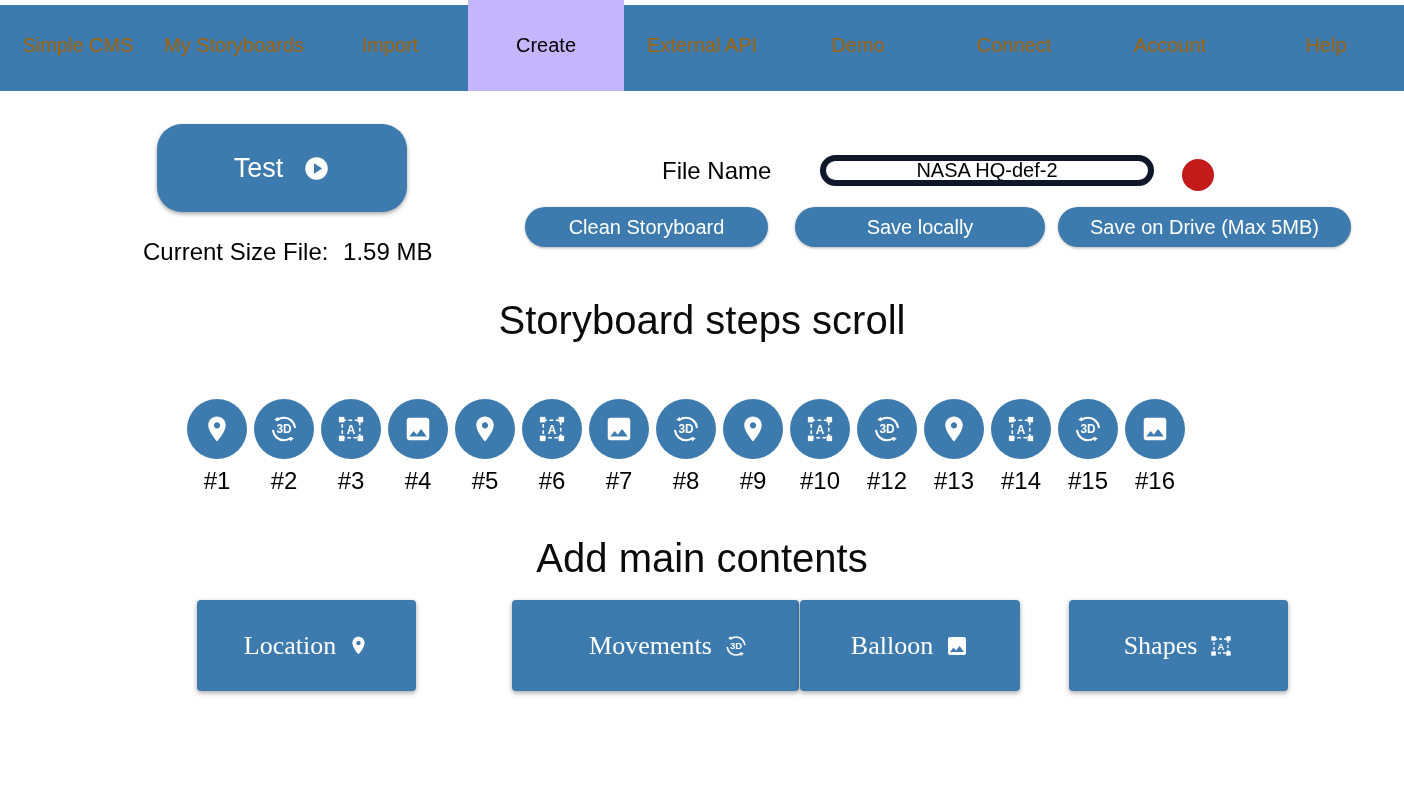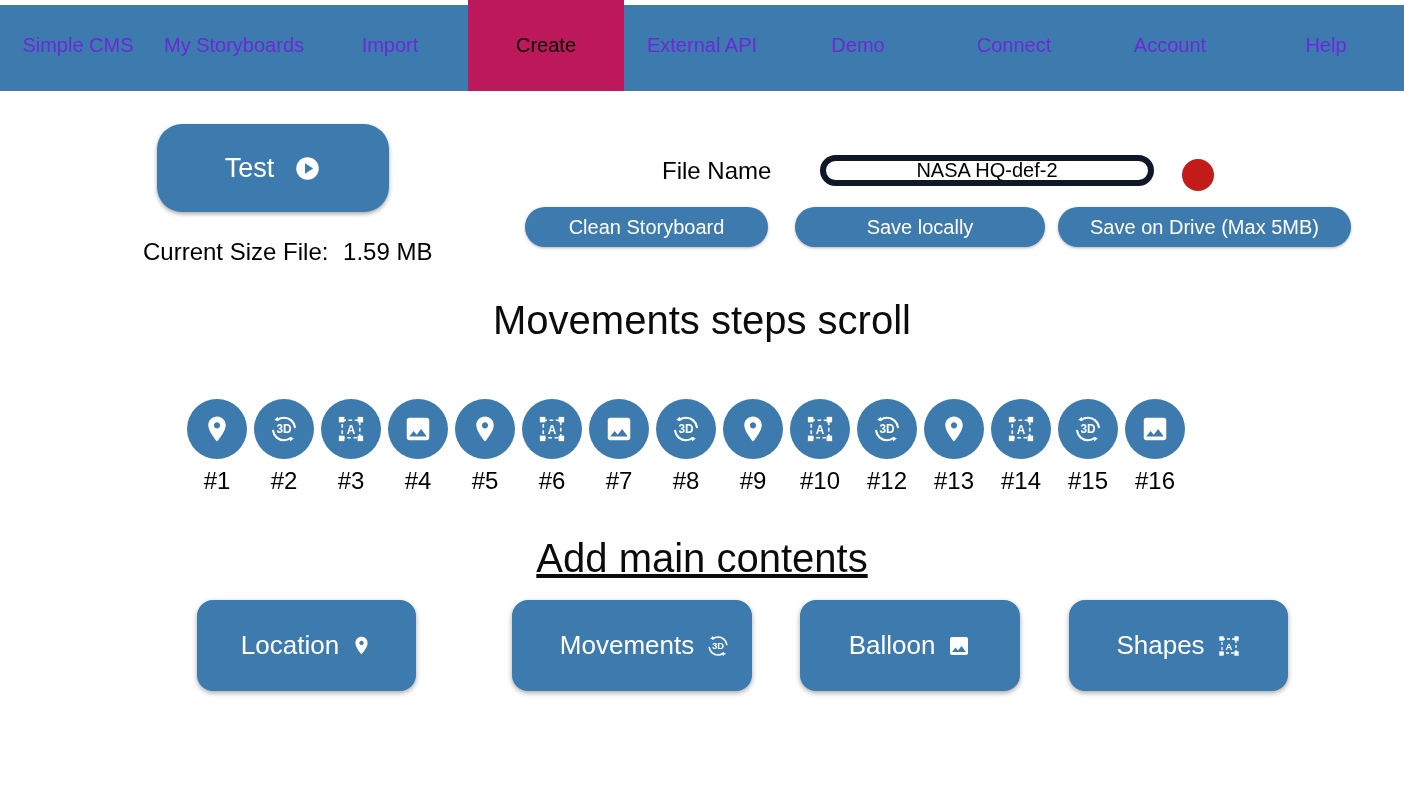--- a/index.html
+++ b/index.html
@@ -5,26 +5,26 @@
   :root { --accent: #3d7aad; }
   * { box-sizing: border-box; }
   html, body { margin: 0; padding: 0; background: #ffffff; }
   body { font-family: "Liberation Sans", "DejaVu Sans", sans-serif; }
   .screen { position: relative; width: 1404px; height: 800px; background: #ffffff; overflow: hidden; }
 
   
   .nav { position: absolute; top: 0; left: 0; width: 1404px; height: 91px; }
   .nav-bg { position: absolute; top: 5px; left: 0; right: 0; bottom: 0; background: var(--accent); }
   .nav-items { position: relative; display: grid; grid-template-columns: repeat(9, 1fr); height: 100%; }
-  .nav-item { display: flex; align-items: center; justify-content: center; color: #6d28d9;
+  .nav-item { display: flex; align-items: center; justify-content: center; color: #a16207;
               font-size: 20px; cursor: pointer; user-select: none; white-space: nowrap; }
-  .nav-item.active { background: #be185d; color: #000000; }
-
-  
-  .test-btn { position: absolute; left: 157px; top: 124px; width: 232px; height: 88px;
+  .nav-item.active { background: #c4b5fd; color: #000000; }
+
+  
+  .test-btn { position: absolute; left: 157px; top: 124px; width: 250px; height: 88px;
               background: var(--accent); border: none; border-radius: 25px; color: #ffffff;
               font-size: 27px; font-family: inherit; display: flex; align-items: center;
               justify-content: center; gap: 20px; cursor: pointer;
               box-shadow: 0 2px 4px rgba(0,0,0,.35); }
   .test-btn .icon { width: 27px; height: 27px; }
 
   .current-size { position: absolute; left: 143px; top: 238px; font-size: 24px; color: #000000; }
   .current-size .val { margin-left: 8px; }
 
   .file-name-label { position: absolute; left: 662px; top: 157px; font-size: 24px; color: #000000; }
@@ -39,39 +39,39 @@
           display: flex; align-items: center; justify-content: center; cursor: pointer;
           box-shadow: 0 1px 3px rgba(0,0,0,.3); white-space: nowrap; }
   .pill-clean { left: 525px; width: 243px; }
   .pill-save-local { left: 795px; width: 250px; }
   .pill-save-drive { left: 1058px; width: 293px; }
 
   
   .section-title { position: absolute; left: 0; width: 1404px; text-align: center;
                    font-size: 40px; font-weight: 400; color: #0b0b0b; }
   .steps-title { top: 298px; }
-  .contents-title { top: 536px; text-decoration: underline; }
+  .contents-title { top: 536px; }
 
   
   .steps-row { position: absolute; left: 187px; top: 399px; width: 1028px; height: 100px;
                display: flex; gap: 7px; overflow: hidden; }
   .step { flex: 0 0 auto; width: 60px; text-align: center; cursor: pointer; }
   .step-circle { width: 60px; height: 60px; border-radius: 50%; background: var(--accent);
                  color: #ffffff; display: flex; align-items: center; justify-content: center; }
   .step-icon { width: 30px; height: 30px; }
   .step-label { margin-top: 8px; font-size: 24px; color: #000000; }
 
   
-  .content-btn { position: absolute; top: 600px; height: 91px; border: none; border-radius: 16px;
-                 background: var(--accent); color: #ffffff; font-size: 26px; font-family: Liberation Sans, sans-serif;
+  .content-btn { position: absolute; top: 600px; height: 91px; border: none; border-radius: 4px;
+                 background: var(--accent); color: #ffffff; font-size: 26px; font-family: Liberation Serif, serif;
                  display: flex; align-items: center; justify-content: center; gap: 12px;
                  cursor: pointer; box-shadow: 0 2px 5px rgba(0,0,0,.35); white-space: nowrap; }
   .content-btn .icon { width: 24px; height: 24px; }
   .btn-location  { left: 197px;  width: 219px; }
-  .btn-movements { left: 512px;  width: 240px; padding-left: 32px; }
+  .btn-movements { left: 512px;  width: 287px; padding-left: 32px; }
   .btn-balloon   { left: 800px;  width: 220px; }
   .btn-shapes    { left: 1069px; width: 219px; }
 
   .icon { fill: currentColor; }
   .svg-defs { position: absolute; width: 0; height: 0; overflow: hidden; }
 </style>
 </head>
 <body>
 
 <svg class="svg-defs" aria-hidden="true">
@@ -132,21 +132,21 @@
   </div>
 
   <div class="file-name-label">File Name</div>
   <input class="file-name-input" type="text" value="NASA HQ-def-2" style="">
   <div class="record-dot" style="background: rgb(195, 26, 26);"></div>
 
   <button class="pill pill-clean">Clean Storyboard</button>
   <button class="pill pill-save-local">Save locally</button>
   <button class="pill pill-save-drive">Save on Drive (Max 5MB)</button>
 
-  <div class="section-title steps-title">Movements steps scroll</div>
+  <div class="section-title steps-title">Storyboard steps scroll</div>
   <div class="steps-row">
       <div class="step">
         <div class="step-circle">
           <svg class="icon step-icon" viewBox="0 0 24 24">
             <use href="#location-icon"></use>
           </svg>
         </div>
         <div class="step-label">#1</div>
       </div>
       <div class="step">

